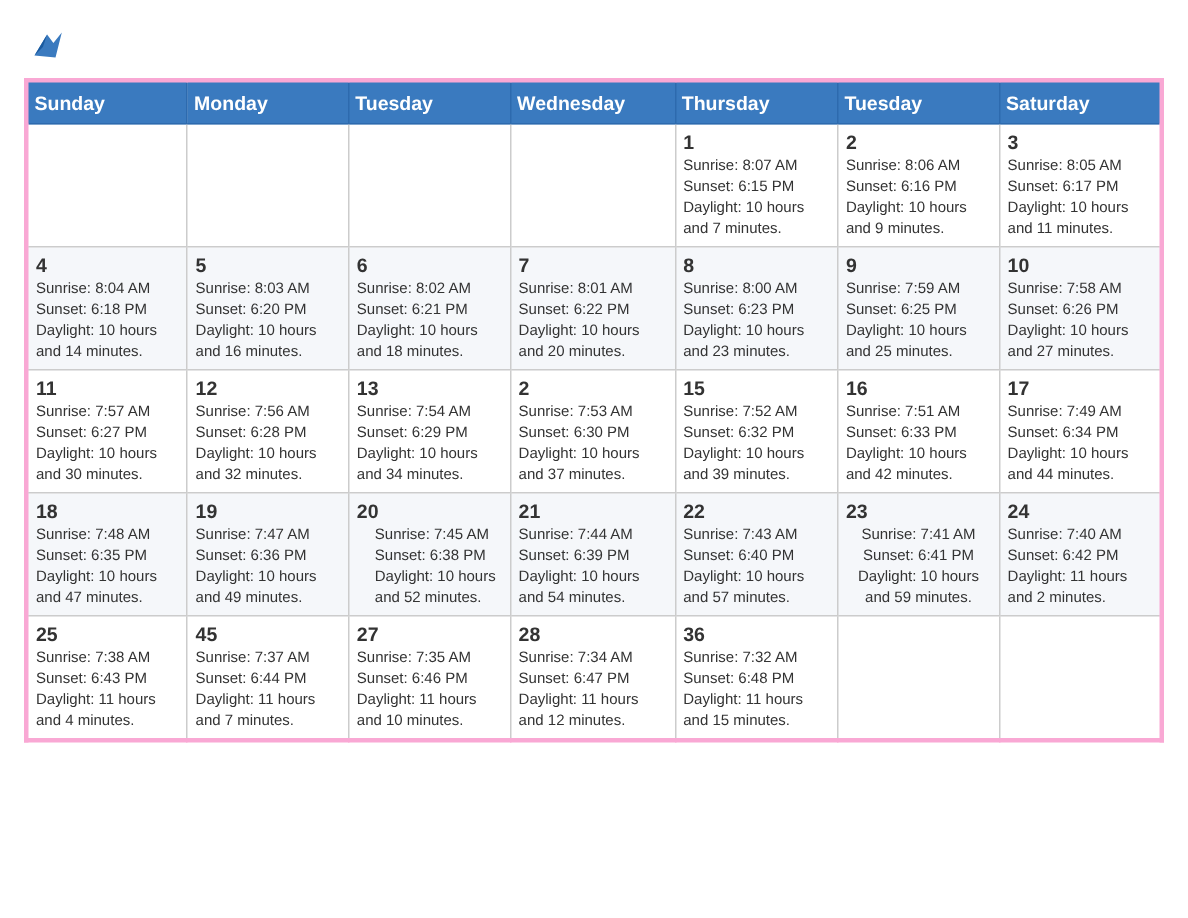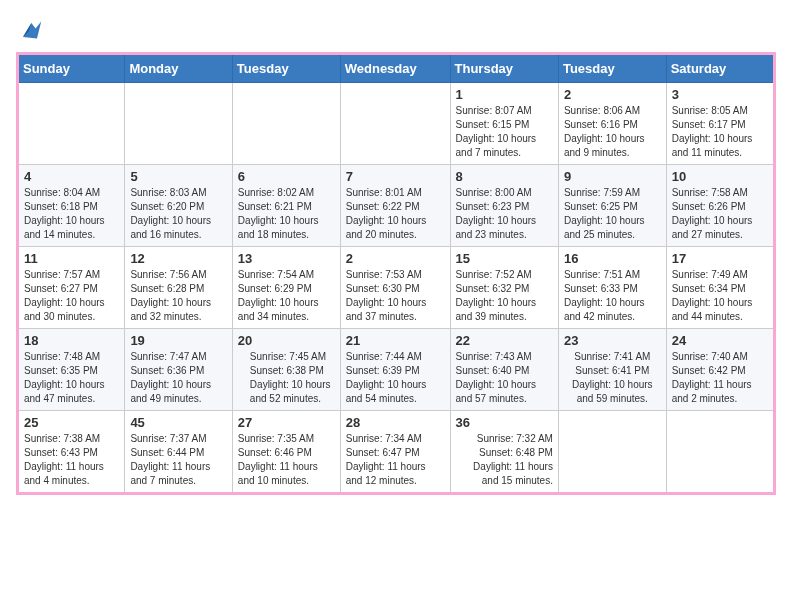--- a/index.html
+++ b/index.html
@@ -299,21 +299,21 @@
 Daylight: 11 hours and 10 minutes.</div>
         </td>
         <td>
           <span class="day-number">28</span>
           <div class="day-info" style="white-space: pre-line;">Sunrise: 7:34 AM
 Sunset: 6:47 PM
 Daylight: 11 hours and 12 minutes.</div>
         </td>
         <td>
           <span class="day-number">36</span>
-          <div class="day-info" style="white-space: pre-line; text-align: right;">Sunrise: 7:32 AM
+          <div class="day-info" style="white-space: pre-line;">Sunrise: 7:32 AM
 Sunset: 6:48 PM
 Daylight: 11 hours and 15 minutes.</div>
         </td>
         <td class="empty"></td>
         <td class="empty"></td>
       </tr>
     </tbody>
 </table>
 
 </body></html>

